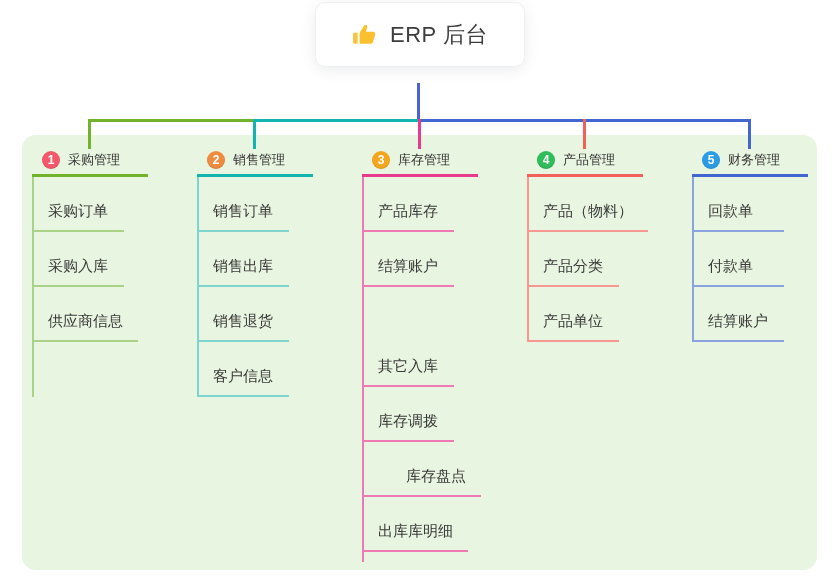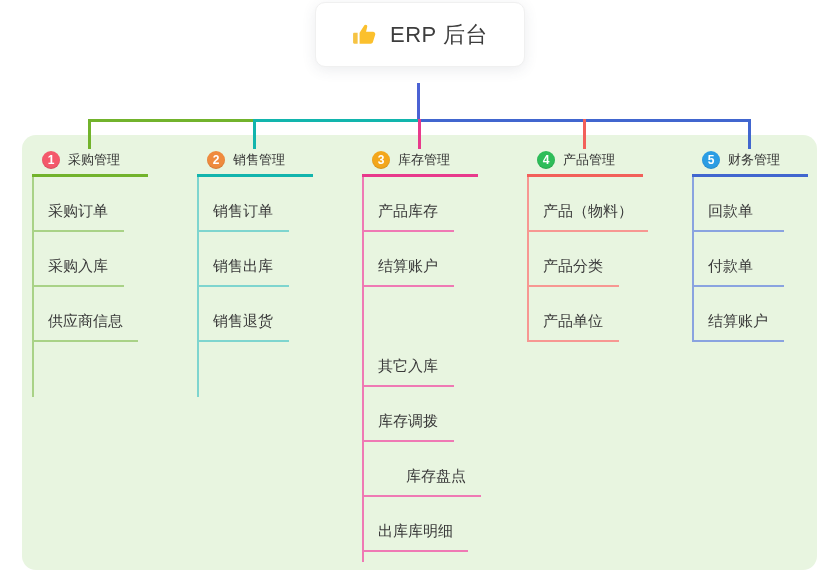--- a/index.html
+++ b/index.html
@@ -139,20 +139,23 @@
           <div class="tree-line" style="height: 220px; background: rgb(126, 213, 207);"></div>
           <div class="sub-item" style="border-bottom-color: rgb(126, 213, 207);">
             <span class="sub-label">销售订单</span>
           </div>
           <div class="sub-item" style="border-bottom-color: rgb(126, 213, 207);">
             <span class="sub-label">销售出库</span>
           </div>
           <div class="sub-item" style="border-bottom-color: rgb(126, 213, 207);">
             <span class="sub-label">销售退货</span>
           </div>
+          <div class="sub-item" style="border-bottom-color: rgb(126, 213, 207);">
+            <span class="sub-label">客户信息</span>
+          </div>
         </div>
       </div>
       <div class="branch" style="left: 340px;">
         <div class="branch-header" style="border-bottom-color: rgb(232, 58, 140);">
           <span class="badge" style="background: rgb(243, 167, 28);">3</span>
           <span class="branch-label">库存管理</span>
         </div>
         <div class="subtree">
           <div class="tree-line" style="height: 385px; background: rgb(239, 121, 180);"></div>
           <div class="sub-item" style="border-bottom-color: rgb(239, 121, 180); text-align: center;">

